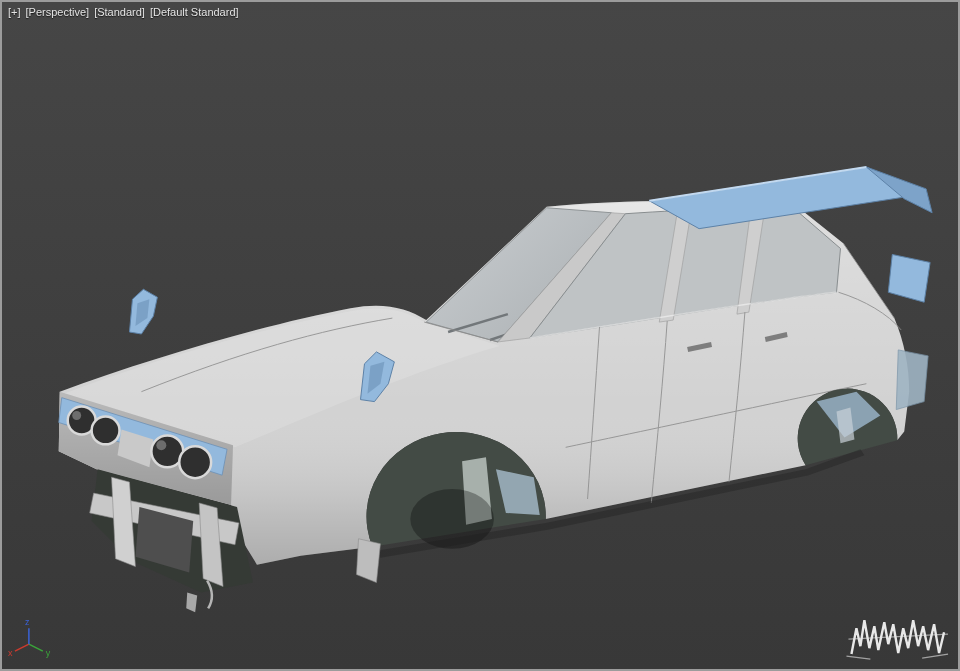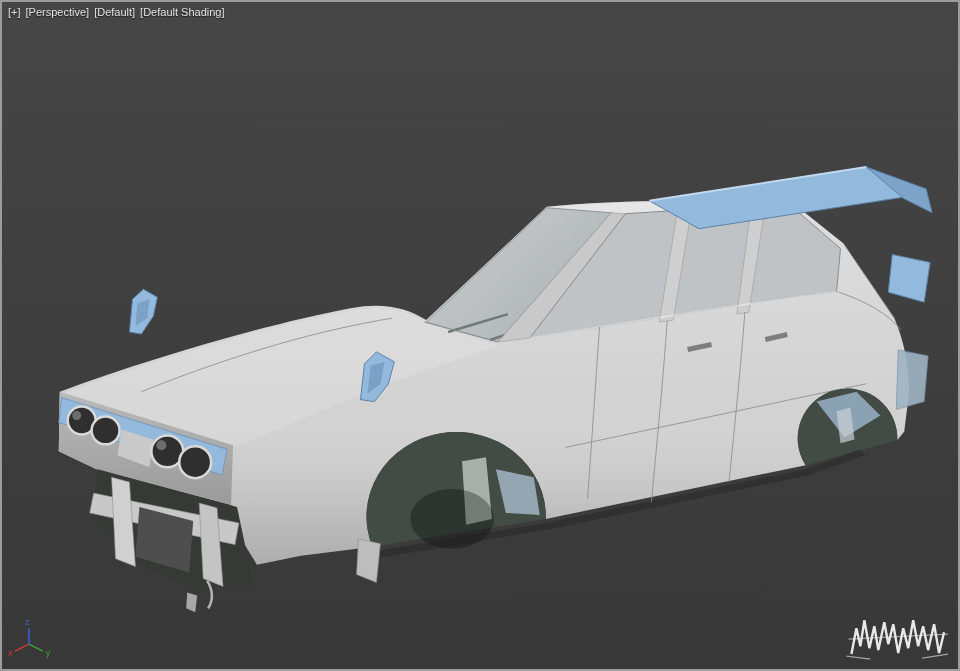--- a/index.html
+++ b/index.html
@@ -25,22 +25,22 @@
   svg.layer{position:absolute;left:0;top:0;width:100%;height:100%;}
 </style>
 </head>
 <body>
 
 <div id="viewport">
 
   <div id="viewport-label">
     <span>[+]</span>
     <span>[Perspective]</span>
-    <span>[Default]</span>
-    <span>[Default Shading]</span>
+    <span>[Standard]</span>
+    <span>[Default Standard]</span>
   </div>
 
   <svg class="layer" viewBox="0 0 960 671" preserveAspectRatio="none">
     <defs>
       <linearGradient id="bodyShade" x1="0" y1="190" x2="0" y2="580" gradientUnits="userSpaceOnUse">
         <stop offset="0" stop-color="#ffffff" stop-opacity="0.30"></stop>
         <stop offset="0.32" stop-color="#ffffff" stop-opacity="0.12"></stop>
         <stop offset="0.55" stop-color="#ffffff" stop-opacity="0"></stop>
         <stop offset="0.84" stop-color="#000000" stop-opacity="0.10"></stop>
         <stop offset="1" stop-color="#000000" stop-opacity="0.20"></stop>

